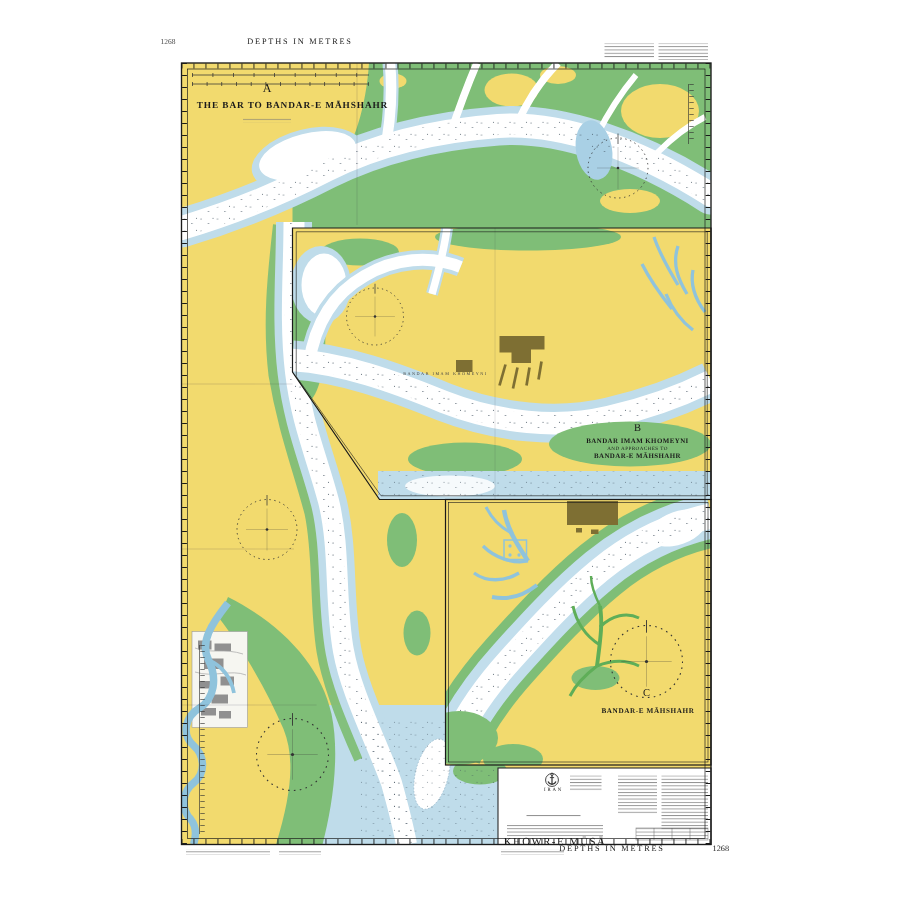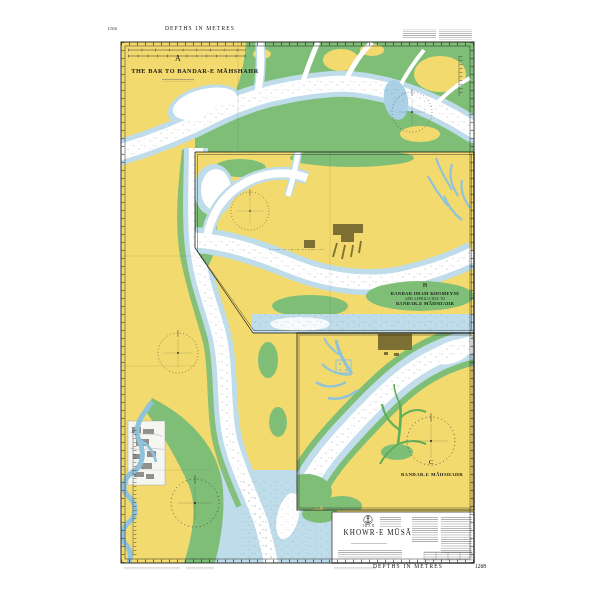--- a/index.html
+++ b/index.html
@@ -266,18 +266,18 @@
 <div class="lbl" style="left:407px;top:282px;width:36px;font-size:7px;">B</div>
 <div class="lbl bold" style="left:372px;top:292px;width:106px;font-size:4.6px;letter-spacing:0.3px;">BANDAR IMAM KHOMEYNI</div>
 <div class="lbl" style="left:372px;top:297.5px;width:106px;font-size:3.4px;letter-spacing:0.3px;">AND APPROACHES TO</div>
 <div class="lbl bold" style="left:372px;top:302px;width:106px;font-size:4.6px;letter-spacing:0.3px;">BANDAR-E MĀHSHAHR</div>
 <div class="lbl" style="left:253px;top:249px;width:88px;font-size:2.8px;letter-spacing:1px;color:#444;">BANDAR IMAM KHOMEYNI</div>
 
 <div class="lbl" style="left:421px;top:459px;width:20px;font-size:7px;">C</div>
 <div class="lbl bold" style="left:384px;top:472px;width:96px;font-size:4.8px;letter-spacing:0.4px;">BANDAR-E MĀHSHAHR</div>
 
 <div class="lbl" style="left:334px;top:525px;width:70px;font-size:3.2px;letter-spacing:1.2px;">IRAN</div>
-<div class="lbl" style="left:328px;top:530px;width:84px;font-size:7.2px;letter-spacing:1px;text-align:right;">KHOWR-E MŪSĀ</div>
+<div class="lbl" style="left:328px;top:558px;width:84px;font-size:7.2px;letter-spacing:1px;">KHOWR-E MŪSĀ</div>
 
 <div class="lbl" style="left:348px;top:564px;width:120px;font-size:5.5px;letter-spacing:1.2px;">DEPTHS IN METRES</div>
 <div class="lbl" style="left:456px;top:564px;width:30px;font-size:5.5px;text-align:right;">1268</div>
 
 </div>
 
 </body></html>

